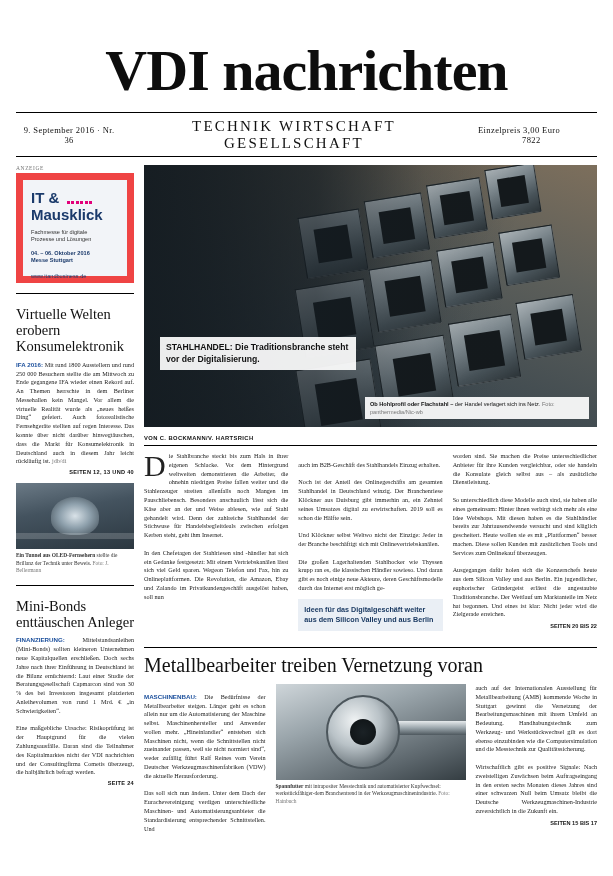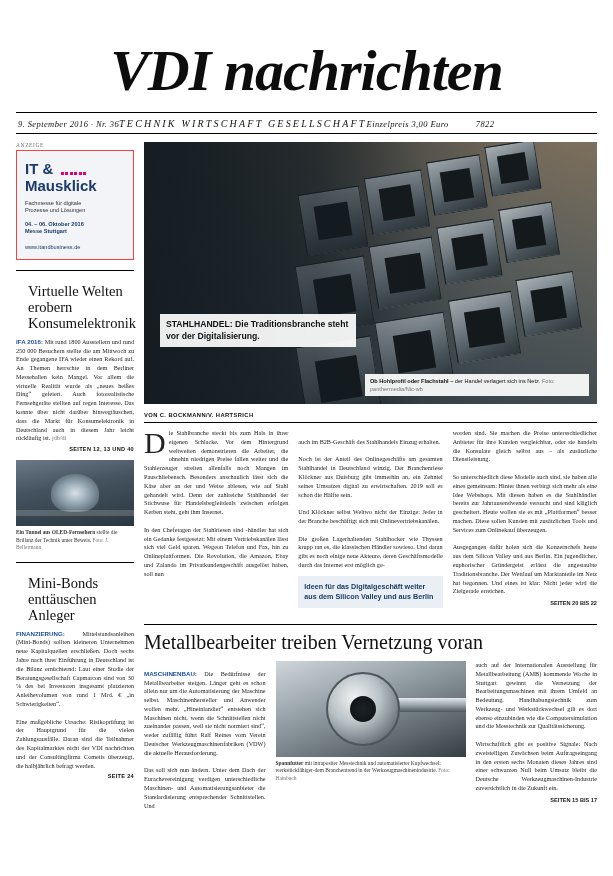--- a/index.html
+++ b/index.html
@@ -25,38 +25,36 @@
     text-align: center;
     padding-top: 24px;
   }
   .masthead-title {
     font-family: "Liberation Serif", serif;
     font-size: 58px;
     line-height: 1;
     letter-spacing: -1px;
     font-weight: 700;
     color: #0d0d0d;
-    font-style: italic;
   }
   .masthead-rule {
     border-top: 1px solid #000;
     margin-top: 12px;
   }
   .masthead-meta {
     display: flex;
-    justify-content: flex-start;
+    justify-content: space-between;
     align-items: center;
     font-size: 8.5px;
     letter-spacing: 0.4px;
     padding: 5px 2px 4px 2px;
     color: #111;
-    font-style: italic;
   }
   .masthead-meta .center {
-    font-size: 10px;
+    font-size: 15px;
     letter-spacing: 2.2px;
     font-weight: 400;
   }
   .masthead-rule2 {
     border-top: 1px solid #000;
   }
 
   
   .body-grid {
     display: flex;
@@ -67,21 +65,21 @@
   .right-col { flex: 1; }
 
   
   .anzeige-label {
     font-size: 5.5px;
     color: #777;
     letter-spacing: 0.6px;
     margin-bottom: 2px;
   }
   .ad-box {
-    border: 1px solid #ef4444;
+    border: 7px solid #ef4444;
     background: #f2f4f8;
     padding: 10px 8px 8px 8px;
     height: 110px;
     position: relative;
   }
   .ad-title {
     font-family: "Liberation Sans", sans-serif;
     font-size: 15px;
     font-weight: 700;
     color: #1b3a6b;
@@ -118,21 +116,21 @@
     font-size: 5.6px;
     color: #1b3a6b;
     margin-top: 8px;
   }
 
   
   .side-headline {
     font-size: 14.5px;
     line-height: 1.12;
     font-weight: 400;
-    margin: 12px 0 6px 12px;
+    margin: 12px 0 6px 0;
     color: #111;
   }
   .side-rule {
     border-top: 1px solid #000;
     margin: 10px 0 0 0;
   }
   .side-text {
     font-size: 6.2px;
     line-height: 1.42;
     text-align: justify;

